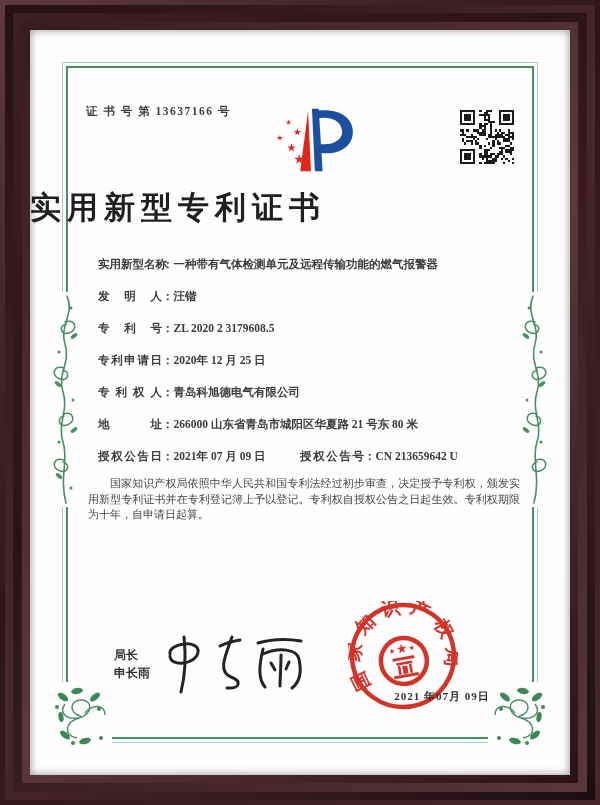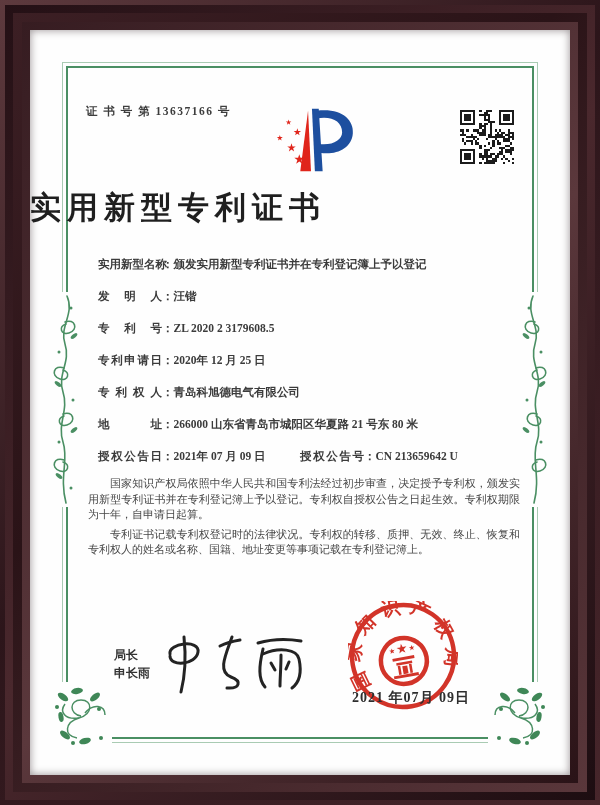--- a/index.html
+++ b/index.html
@@ -28,22 +28,22 @@
   .colon{display:inline-block;}
   .fval{display:inline-block;}
   .group{display:flex;align-items:baseline;}
   .group.first{width:202px;}
   .paras{position:absolute;left:58px;right:50px;top:446px;font-size:11px;line-height:15.5px;
          color:#474747;text-align:justify;}
   .paras p{margin:0 0 4px 0;text-indent:2em;}
   .director{position:absolute;left:68px;top:616px;font-size:12px;font-weight:bold;color:#333;line-height:18px;margin-left:16px;}
   .sig{position:absolute;left:128px;top:600px;width:160px;height:68px;}
   .seal{position:absolute;left:318px;top:571px;width:110px;height:110px;opacity:.95;}
-  .seal-date{position:absolute;left:322px;top:659px;width:180px;font-size:14px;font-weight:bold;
-             color:#2e2e2e;letter-spacing:1px;white-space:nowrap;}
+  .seal-date{position:absolute;left:322px;top:659px;width:180px;font-size:11px;font-weight:bold;
+             color:#2e2e2e;letter-spacing:1px;white-space:nowrap;text-align:center;}
 </style>
 </head>
 <body>
 
 <div class="page">
   <div class="frame">
     <div class="f2"></div>
     <div class="f3"></div>
     <div class="f4"></div>
   </div>
@@ -348,21 +348,21 @@
       <div class="frow">
         <span class="jlabel">
             <span>实</span>
             <span>用</span>
             <span>新</span>
             <span>型</span>
             <span>名</span>
             <span>称</span>
           </span>
           <span class="colon">：</span>
-          <span class="fval">颁发实用新型专利证书并在专利登记簿上予以登记</span>
+          <span class="fval">一种带有气体检测单元及远程传输功能的燃气报警器</span>
       </div>
       <div class="frow">
         <span class="jlabel">
             <span>发</span>
             <span>明</span>
             <span>人</span>
           </span>
           <span class="colon">：</span>
           <span class="fval">汪锴</span>
       </div>
@@ -425,21 +425,20 @@
               <span>号</span>
             </span>
             <span class="colon">：</span>
             <span class="fval">CN 213659642 U</span>
         </span>
       </div>
     </div>
 
     <div class="paras">
       <p>国家知识产权局依照中华人民共和国专利法经过初步审查，决定授予专利权，颁发实用新型专利证书并在专利登记簿上予以登记。专利权自授权公告之日起生效。专利权期限为十年，自申请日起算。</p>
-      <p>专利证书记载专利权登记时的法律状况。专利权的转移、质押、无效、终止、恢复和专利权人的姓名或名称、国籍、地址变更等事项记载在专利登记簿上。</p>
     </div>
 
     <div class="director">
       <div>局长</div>
       <div>申长雨</div>
     </div>
 
     <svg class="sig" viewBox="0 0 160 68">
       <g stroke="#232323" stroke-width="3" fill="none" stroke-linecap="round" stroke-linejoin="round">
         <path d="M12,24 C10,13 42,9 40,22 C38,35 12,37 12,26"></path>

